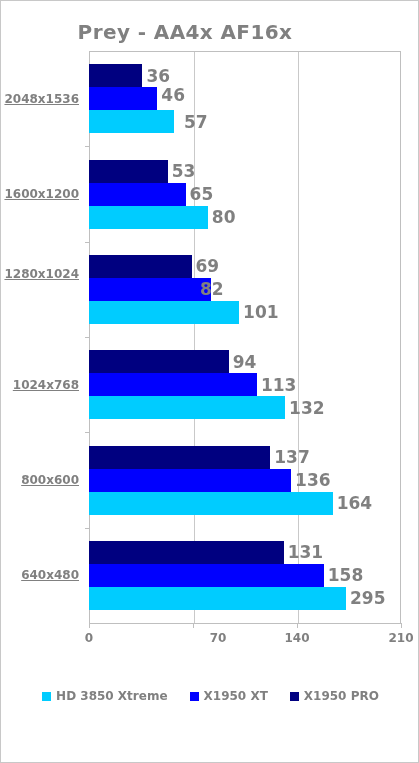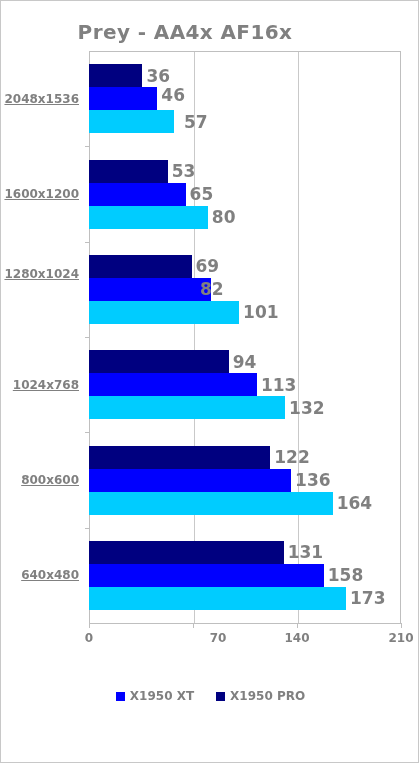--- a/index.html
+++ b/index.html
@@ -188,34 +188,38 @@
       <div class="bar-value" style="left: 199px; top: 288.333px;">82</div>
       <div class="bar" style="left: 88px; top: 299.833px; width: 150.057px; background: rgb(0, 204, 255);"></div>
       <div class="bar-value" style="left: 242.057px; top: 311.333px;">101</div>
       <div class="bar" style="left: 88px; top: 349.167px; width: 139.657px; background: rgb(0, 0, 128);"></div>
       <div class="bar-value" style="left: 231.657px; top: 360.667px;">94</div>
       <div class="bar" style="left: 88px; top: 372.167px; width: 167.886px; background: rgb(0, 0, 255);"></div>
       <div class="bar-value" style="left: 259.886px; top: 383.667px;">113</div>
       <div class="bar" style="left: 88px; top: 395.167px; width: 196.114px; background: rgb(0, 204, 255);"></div>
       <div class="bar-value" style="left: 288.114px; top: 406.667px;">132</div>
       <div class="bar" style="left: 88px; top: 444.5px; width: 181.257px; background: rgb(0, 0, 128);"></div>
-      <div class="bar-value" style="left: 273.257px; top: 456px;">122</div>
+      <div class="bar-value" style="left: 273.257px; top: 456px;">137</div>
       <div class="bar" style="left: 88px; top: 467.5px; width: 202.057px; background: rgb(0, 0, 255);"></div>
       <div class="bar-value" style="left: 294.057px; top: 479px;">136</div>
       <div class="bar" style="left: 88px; top: 490.5px; width: 243.657px; background: rgb(0, 204, 255);"></div>
       <div class="bar-value" style="left: 335.657px; top: 502px;">164</div>
       <div class="bar" style="left: 88px; top: 539.833px; width: 194.629px; background: rgb(0, 0, 128);"></div>
       <div class="bar-value" style="left: 286.629px; top: 551.333px;">131</div>
       <div class="bar" style="left: 88px; top: 562.833px; width: 234.743px; background: rgb(0, 0, 255);"></div>
       <div class="bar-value" style="left: 326.743px; top: 574.333px;">158</div>
       <div class="bar" style="left: 88px; top: 585.833px; width: 257.029px; background: rgb(0, 204, 255);"></div>
-      <div class="bar-value" style="left: 349.029px; top: 597.333px;">173</div>
+      <div class="bar-value" style="left: 349.029px; top: 597.333px;">295</div>
     </div>
 
   <div id="legend">
+      <div class="legend-item">
+        <span class="legend-swatch" style="background: rgb(0, 204, 255);"></span>
+        <span class="legend-label">HD 3850 Xtreme</span>
+      </div>
       <div class="legend-item">
         <span class="legend-swatch" style="background: rgb(0, 0, 255);"></span>
         <span class="legend-label">X1950 XT</span>
       </div>
       <div class="legend-item">
         <span class="legend-swatch" style="background: rgb(0, 0, 128);"></span>
         <span class="legend-label">X1950 PRO</span>
       </div>
     </div>
 

